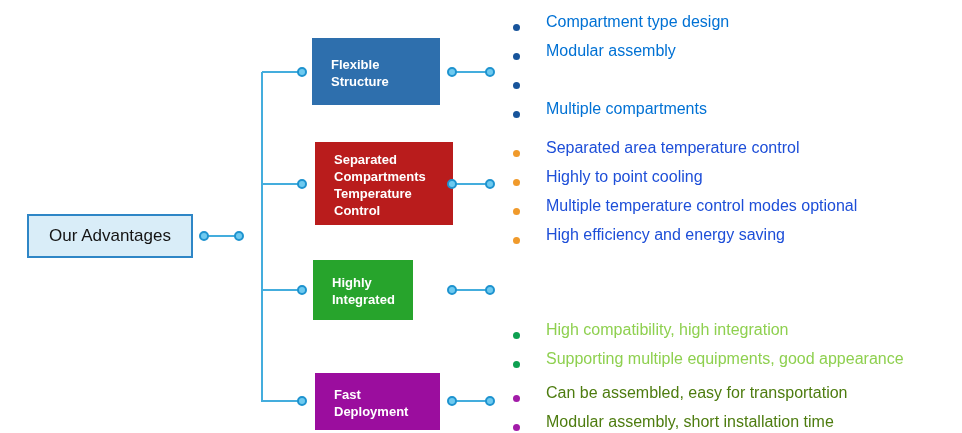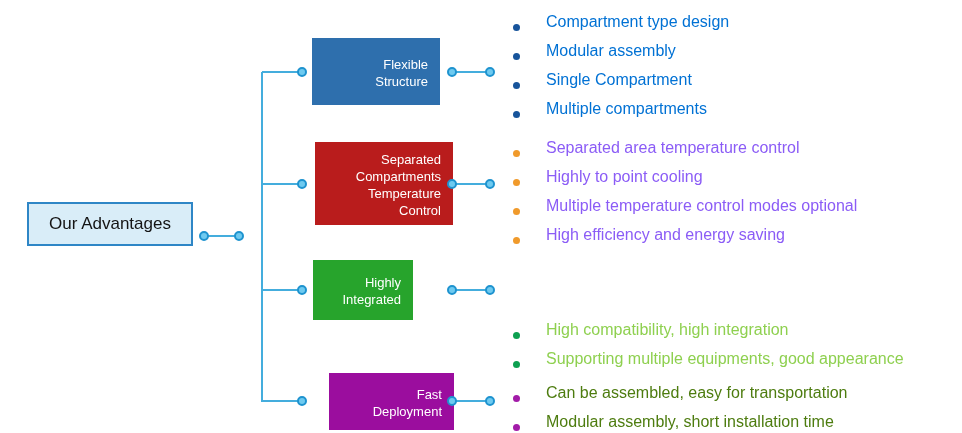--- a/index.html
+++ b/index.html
@@ -7,46 +7,46 @@
           font-family:"Liberation Sans",sans-serif;overflow:hidden;}
 
   
   .line{position:absolute;background:#44addd;}
   .hline{height:2px;}
   .vline{width:2px;}
   .dot{position:absolute;width:6px;height:6px;border:2px solid #1e93cf;
        background:#6ecaf0;border-radius:50%;box-sizing:content-box;}
 
   
-  .root-box{position:absolute;left:27px;top:202px;width:166px;height:44px;
+  .root-box{position:absolute;left:27px;top:214px;width:166px;height:44px;
             background:#d9edf8;border:2px solid #2e86c6;box-sizing:border-box;
             display:flex;align-items:center;justify-content:center;
             font-size:17px;color:#141414;}
 
   
-  .node-box{position:absolute;color:#ffffff;font-weight:normal;font-size:13px;
+  .node-box{position:absolute;color:#ffffff;font-weight:bold;font-size:13px;
             line-height:17px;display:flex;align-items:center;
-            box-sizing:border-box;padding:2px 12px 0 19px;text-align:right;}
+            box-sizing:border-box;padding:2px 12px 0 19px;}
   .box0{left:312px;top:38px;width:128px;height:67px;background:#2e6fad;}
   .box1{left:315px;top:142px;width:138px;height:83px;background:#b91c1c;}
   .box2{left:313px;top:260px;width:100px;height:60px;background:#27a42c;}
-  .box3{left:329px;top:373px;width:125px;height:57px;background:#9b0d9e;}
+  .box3{left:315px;top:373px;width:125px;height:57px;background:#9b0d9e;}
 
   
   .list{position:absolute;left:505px;}
   .list0{top:2px;}
   .list1{top:128px;}
   .list2{top:264px;margin-top:46px;}
   .list3{top:373px;}
   .li{display:flex;align-items:flex-end;height:29px;}
   .bullet{width:7px;height:7px;border-radius:50%;margin:0 26px 0 8px;flex:0 0 auto;}
   .li-text{font-size:16px;white-space:nowrap;}
 
   .c0 .bullet{background:#17549b;} .c0 .li-text{color:#0071d4;}
-  .c1 .bullet{background:#f09a2b;} .c1 .li-text{color:#8b5cf6;}
+  .c1 .bullet{background:#f09a2b;} .c1 .li-text{color:#1d4ed8;}
   .c2 .bullet{background:#0da050;} .c2 .li-text{color:#8ed04f;}
   .c3 .bullet{background:#a21ba8;} .c3 .li-text{color:#4d7c0f;}
 </style>
 </head>
 <body>
 
 <div class="canvas">
 
   <div class="root-box">
     <span>Our Advantages</span>
@@ -103,21 +103,20 @@
     <div class="li">
       <span class="bullet"></span>
       <span class="li-text">Compartment type design</span>
     </div>
     <div class="li">
       <span class="bullet"></span>
       <span class="li-text">Modular assembly</span>
     </div>
     <div class="li">
       <span class="bullet"></span>
-      <span class="li-text">Single Compartment</span>
     </div>
     <div class="li">
       <span class="bullet"></span>
       <span class="li-text">Multiple compartments</span>
     </div>
   </div>
 
   <div class="list list1 c1">
     <div class="li">
       <span class="bullet"></span>

